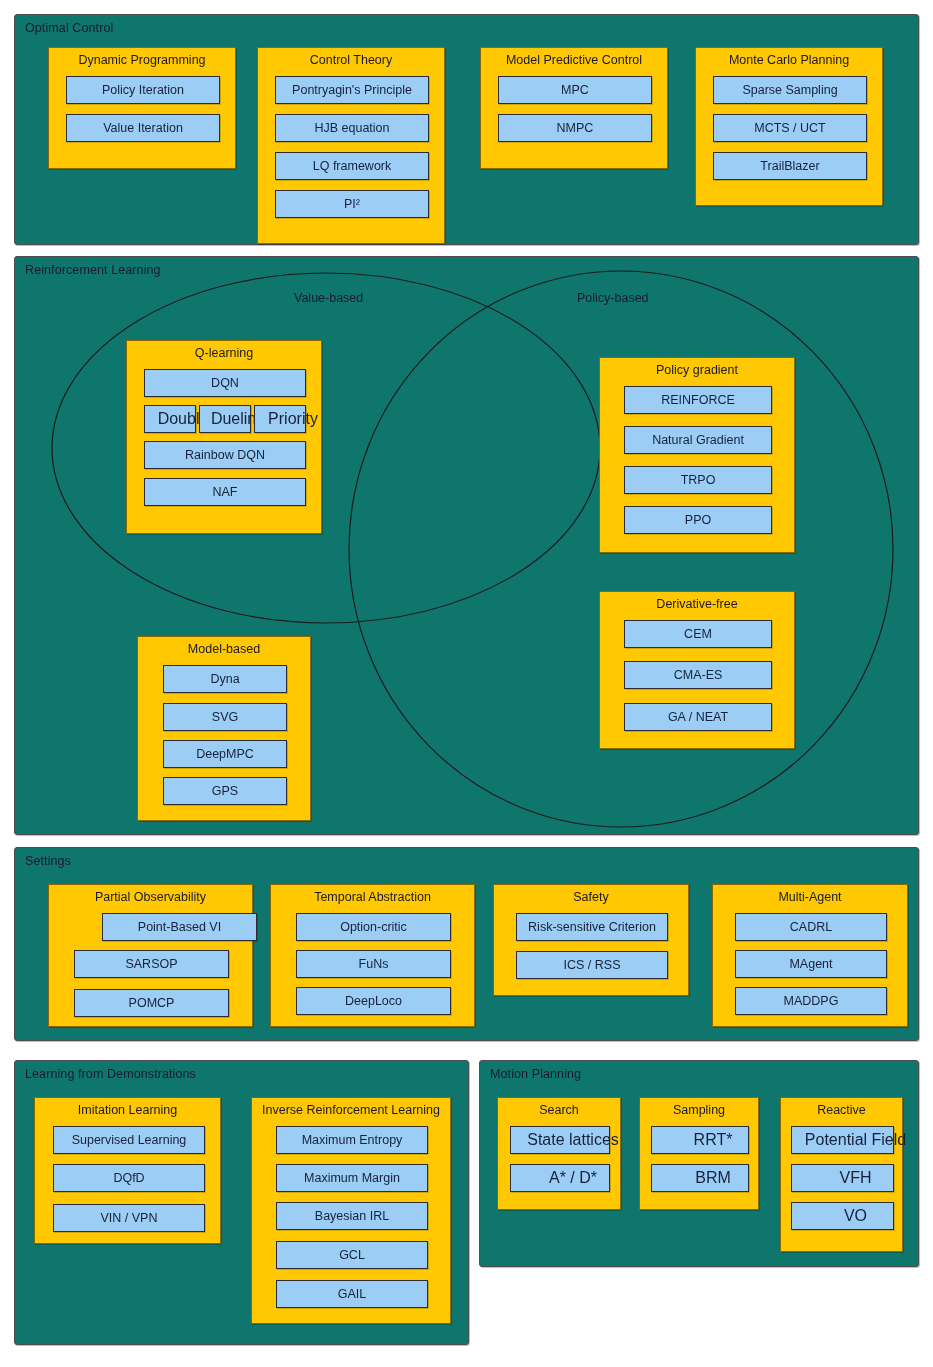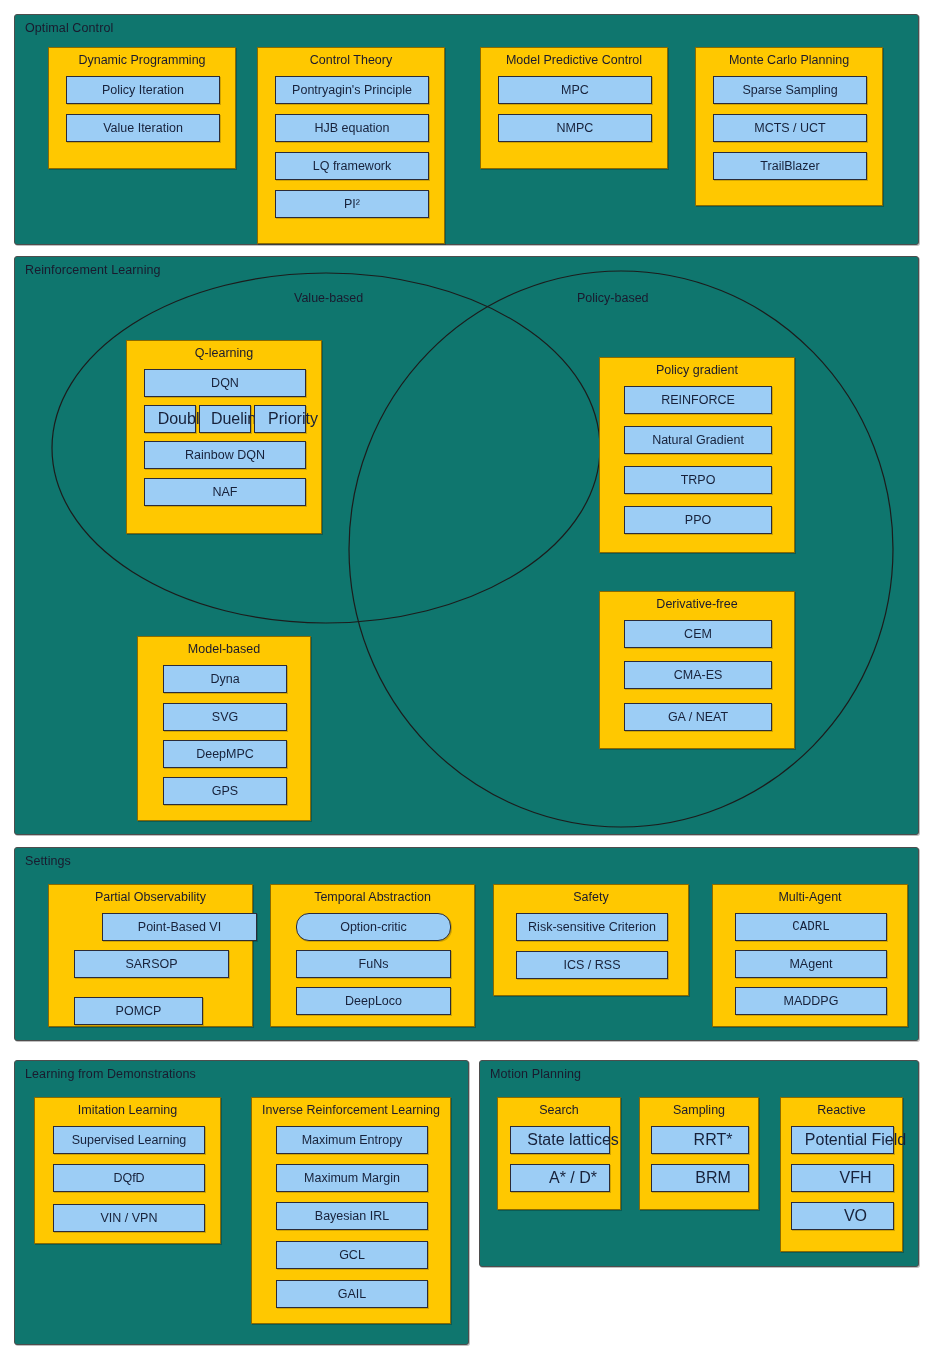--- a/index.html
+++ b/index.html
@@ -158,39 +158,39 @@
     </div>
   </div>
 
   <div class="group" style="left:14px;top:847px;width:905px;height:194px;">
     <div class="group-title">Settings</div>
 
     <div class="card" style="left:33px;top:36px;width:205px;height:143px;">
       <div class="card-title">Partial Observability</div>
       <div class="item" style="left:25px;top:28px;width:155px;height:28px;margin-left:28px;">Point-Based VI</div>
       <div class="item" style="left:25px;top:65px;width:155px;height:28px;">SARSOP</div>
-      <div class="item" style="left:25px;top:112px;width:129px;height:28px;">POMCP</div>
+      <div class="item" style="left:25px;top:104px;width:155px;height:28px;">POMCP</div>
     </div>
 
     <div class="card" style="left:255px;top:36px;width:205px;height:143px;">
       <div class="card-title">Temporal Abstraction</div>
-      <div class="item" style="left:25px;top:28px;width:155px;height:28px;border-radius:13px;">Option-critic</div>
+      <div class="item" style="left:25px;top:28px;width:155px;height:28px;">Option-critic</div>
       <div class="item" style="left:25px;top:65px;width:155px;height:28px;">FuNs</div>
       <div class="item" style="left:25px;top:102px;width:155px;height:28px;">DeepLoco</div>
     </div>
 
     <div class="card" style="left:478px;top:36px;width:196px;height:112px;">
       <div class="card-title">Safety</div>
       <div class="item" style="left:22px;top:28px;width:152px;height:28px;">Risk-sensitive Criterion</div>
       <div class="item" style="left:22px;top:66px;width:152px;height:28px;">ICS / RSS</div>
     </div>
 
     <div class="card" style="left:697px;top:36px;width:196px;height:143px;">
       <div class="card-title">Multi-Agent</div>
-      <div class="item" style="left:22px;top:28px;width:152px;height:28px;font-family:Liberation Mono, monospace;">CADRL</div>
+      <div class="item" style="left:22px;top:28px;width:152px;height:28px;">CADRL</div>
       <div class="item" style="left:22px;top:65px;width:152px;height:28px;">MAgent</div>
       <div class="item" style="left:22px;top:102px;width:152px;height:28px;">MADDPG</div>
     </div>
   </div>
 
   <div class="group" style="left:479px;top:1060px;width:440px;height:207px;">
     <div class="group-title">Motion Planning</div>
 
     <div class="card" style="left:17px;top:36px;width:124px;height:113px;">
       <div class="card-title">Search</div>

